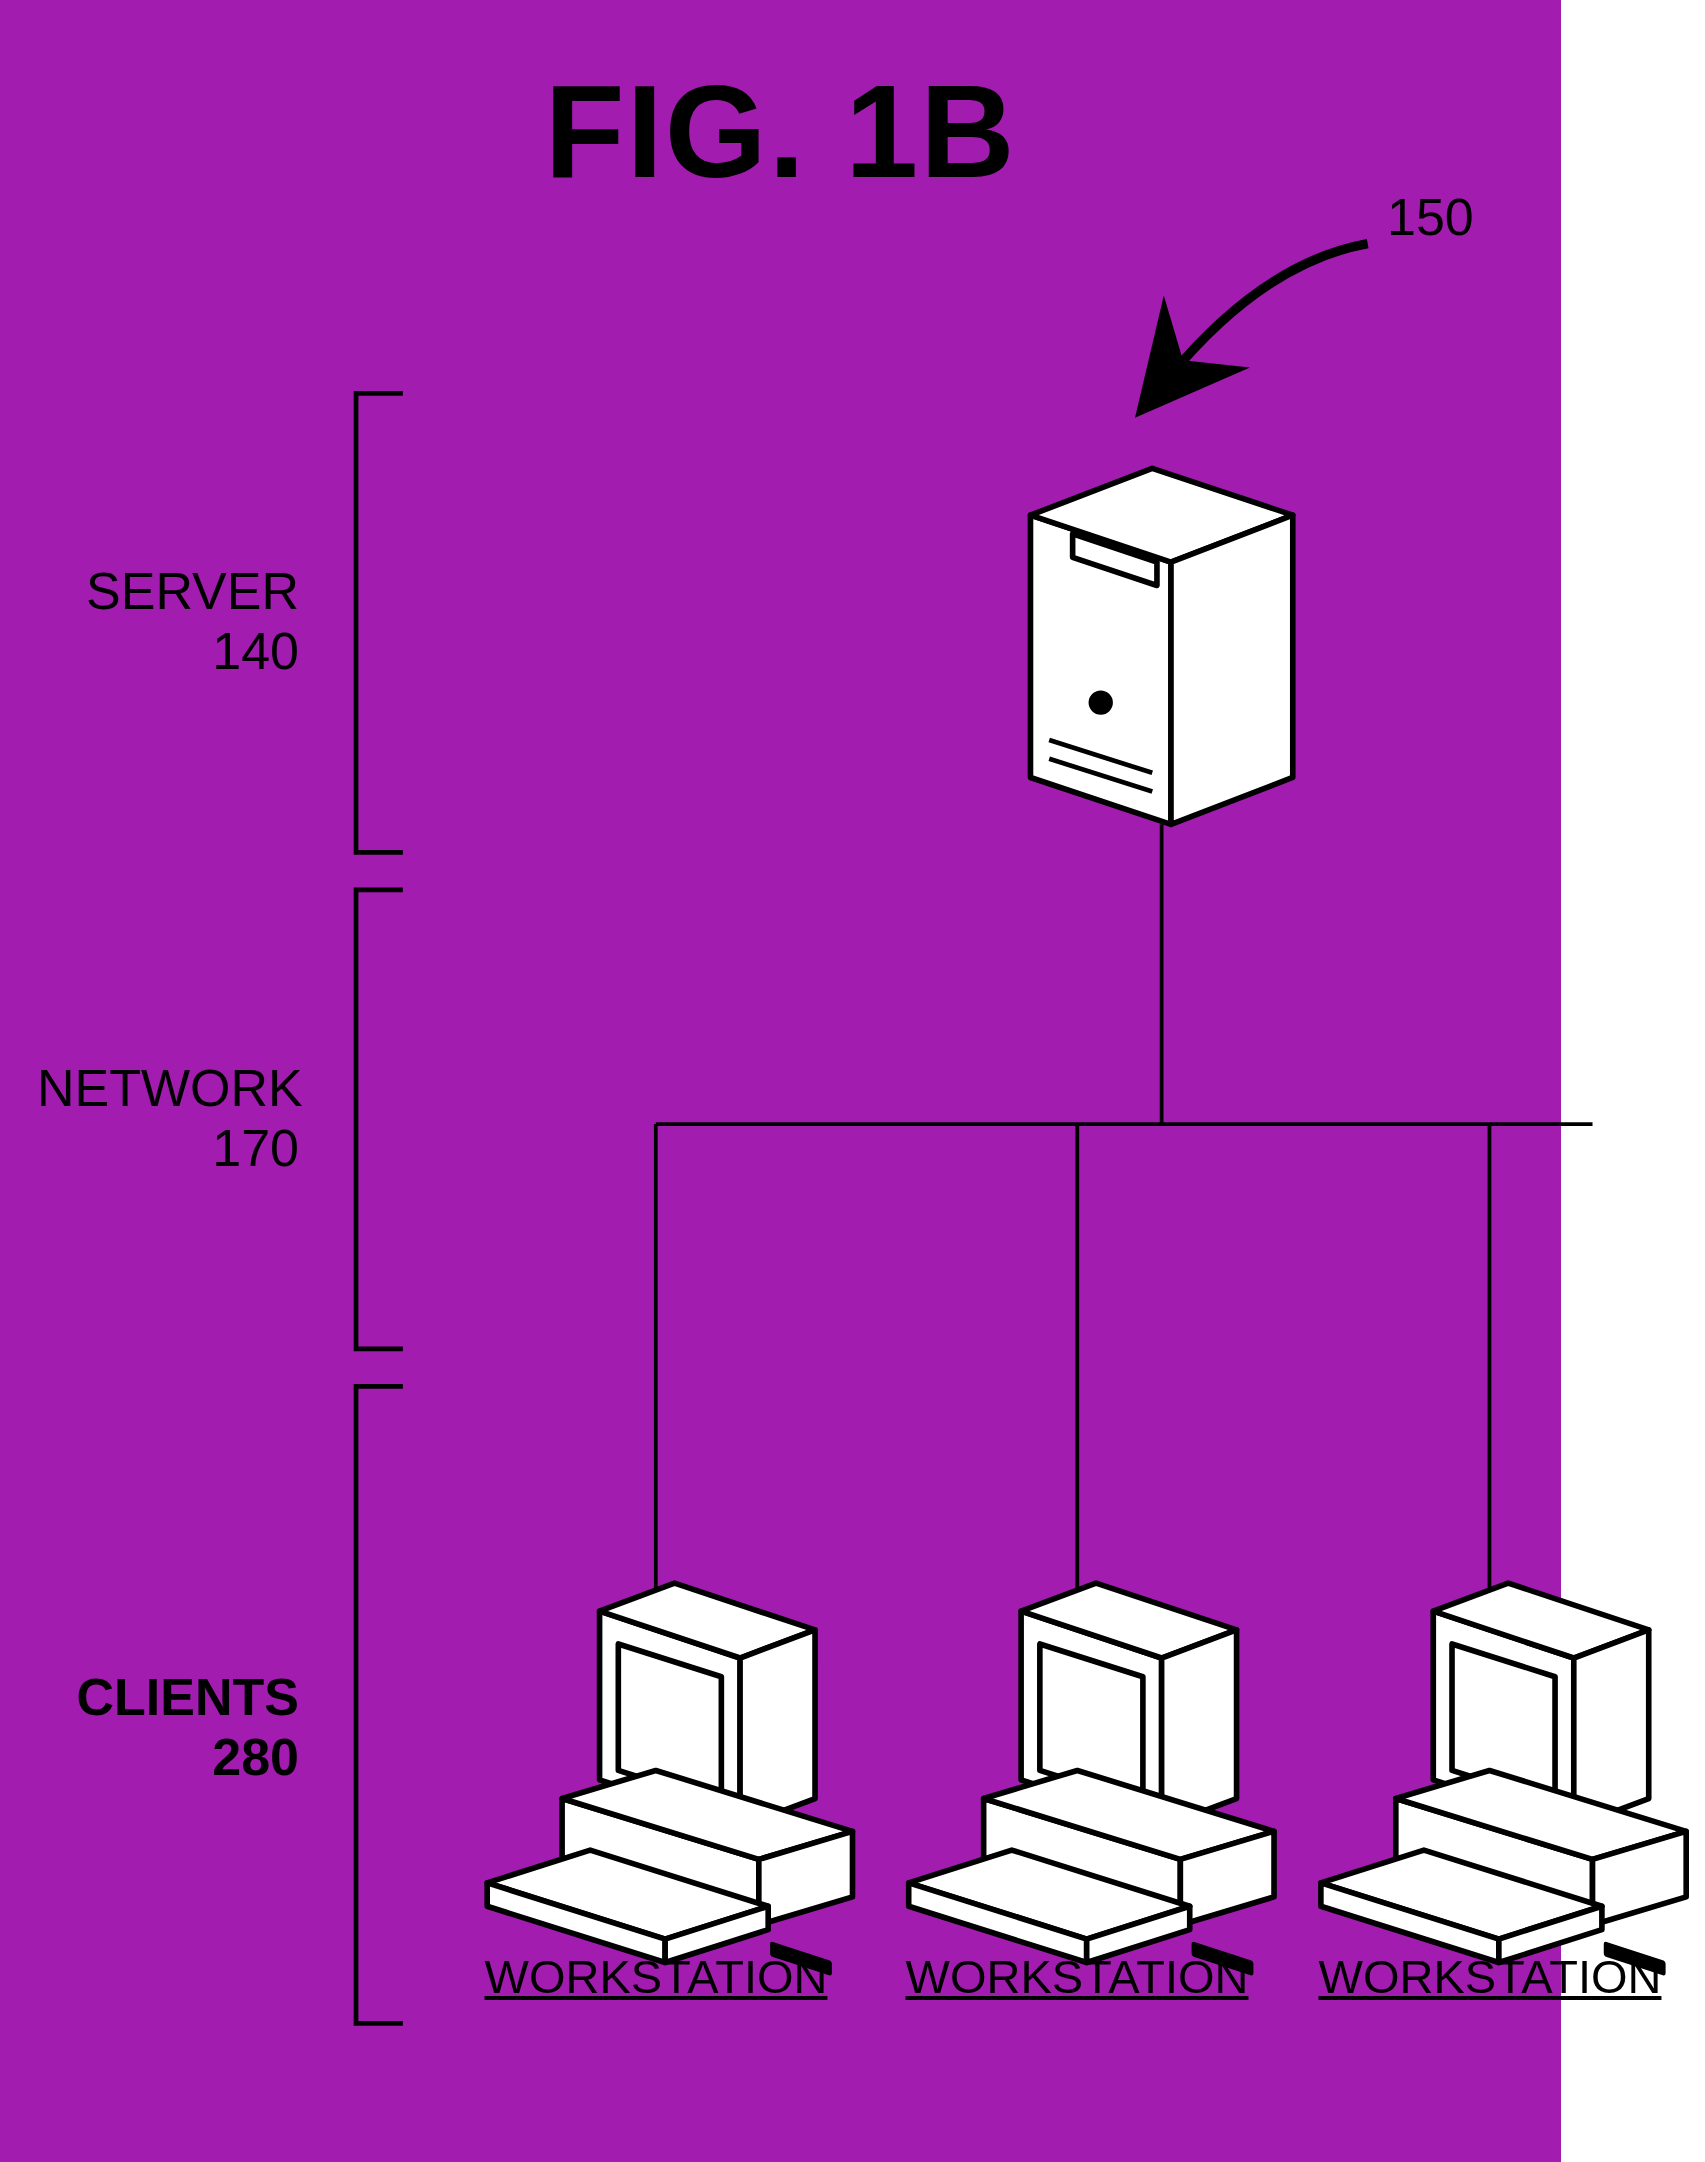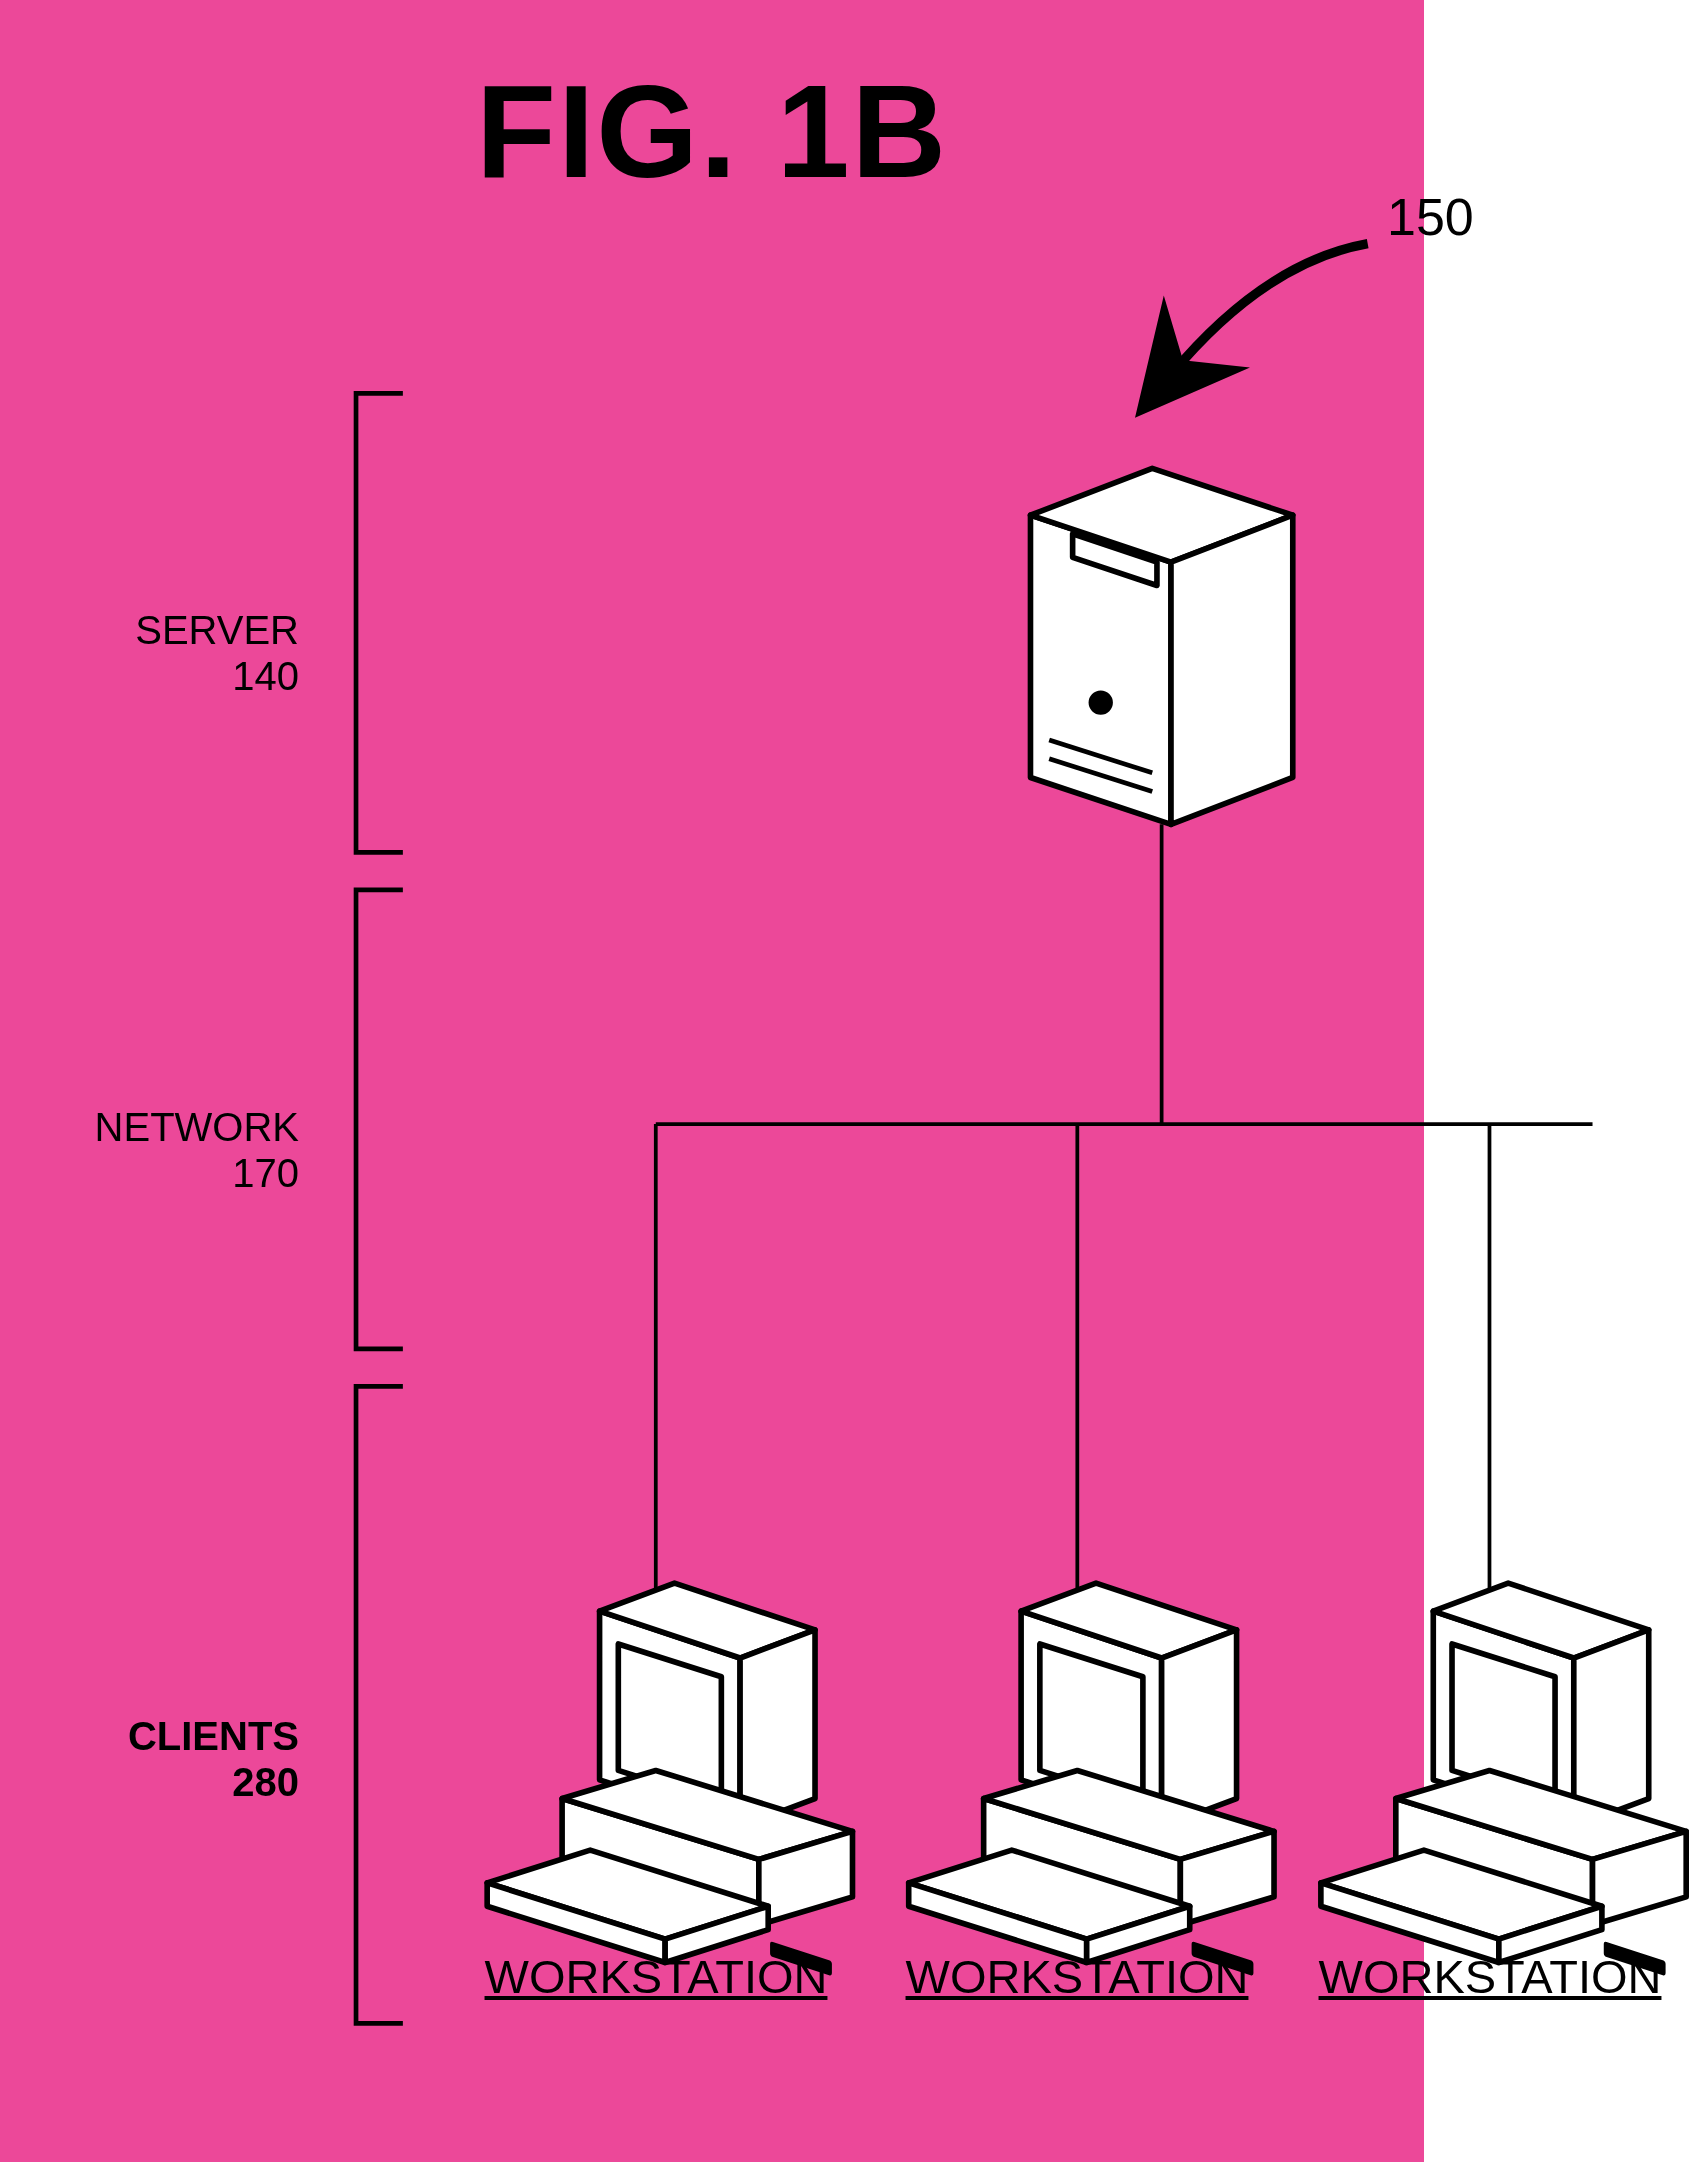--- a/index.html
+++ b/index.html
@@ -3,45 +3,44 @@
 <meta charset="utf-8">
 <style>
   html, body {
     margin: 0;
     padding: 0;
     background: #fff;
     font-family: Arial, Helvetica, sans-serif;
   }
   .page {
     position: relative;
-    width: 1424px;
+    width: 1561px;
     height: 2162px;
-    background: #ec4899;
+    background: #a21caf;
   }
   .title {
     position: absolute;
     top: 56px;
     left: 0;
     width: 100%;
     text-align: center;
     font-size: 131px;
     font-weight: 900;
     letter-spacing: 1.9px;
   }
   .ref-num {
     position: absolute;
     font-size: 52px;
     font-weight: 400;
   }
   .tier-label {
     position: absolute;
-    font-size: 40px;
+    font-size: 52px;
     text-align: right;
     line-height: 1.15;
-    margin-top: 45px;
   }
   .ws-label {
     position: absolute;
     font-size: 47px;
     text-align: center;
     width: 356px;
     text-decoration: underline;
   }
   svg.canvas {
     position: absolute;

